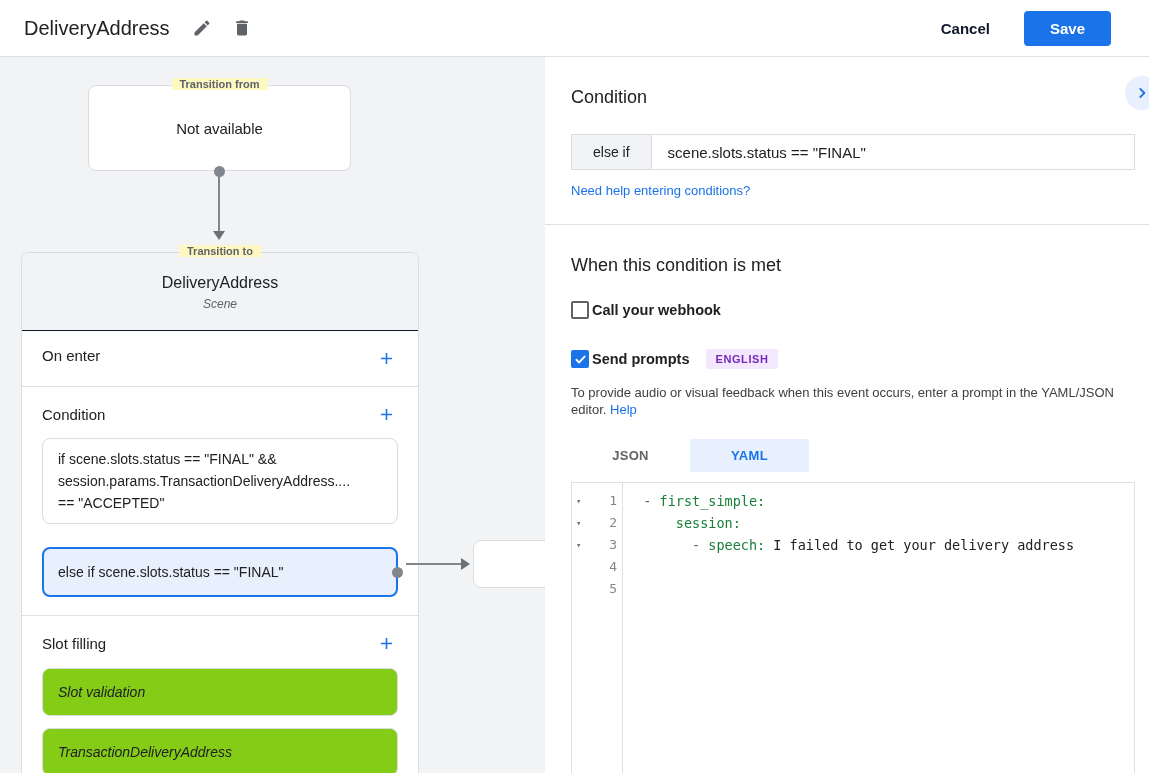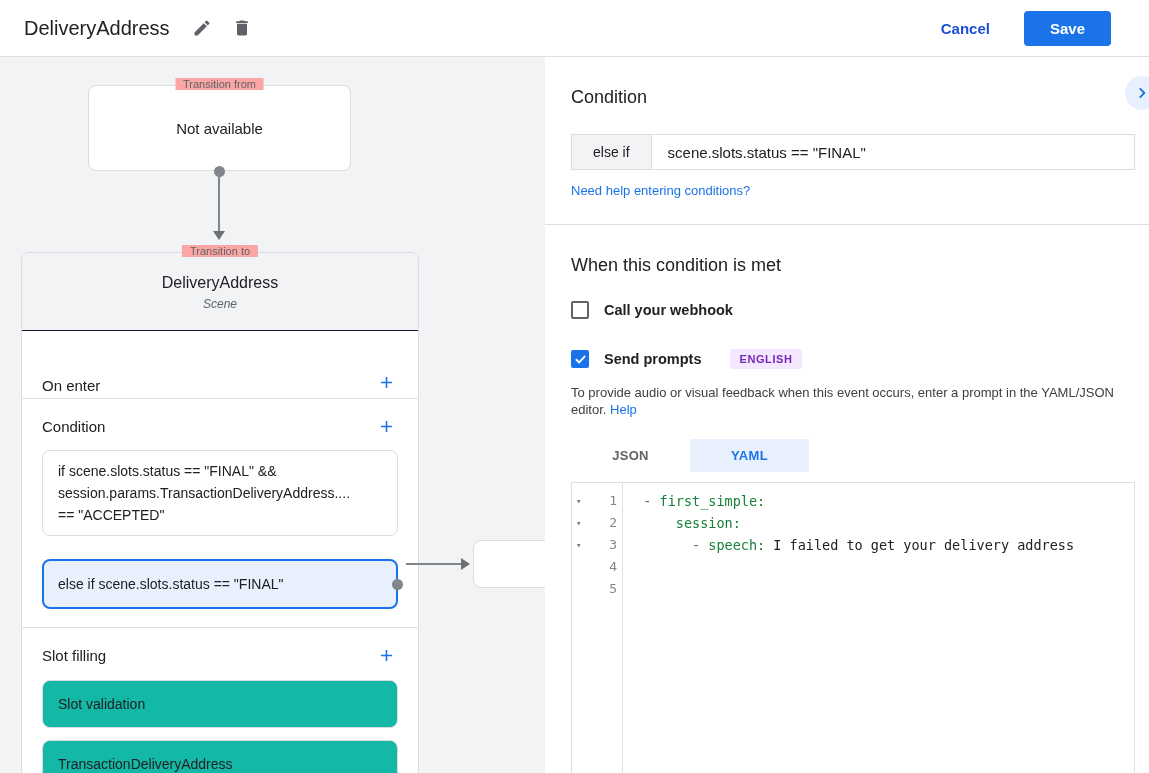--- a/index.html
+++ b/index.html
@@ -6,76 +6,76 @@
   html,body { width:1149px; height:773px; overflow:hidden; }
   body { font-family:"Liberation Sans","DejaVu Sans",sans-serif; background:#fff; color:#202124; position:relative; }
 
   
   .topbar { height:57px; background:#fff; border-bottom:1px solid #e0e0e0; display:flex; align-items:center; padding:0 24px; }
   .topbar-title { font-size:20px; color:#202124; }
   .icon-btn { border:none; background:none; cursor:pointer; padding:4px; display:flex; align-items:center; }
   .icon-btn svg { fill:#5f6368; }
   .title-icons { display:flex; gap:12px; margin-left:18px; }
   .topbar-actions { margin-left:auto; display:flex; align-items:center; gap:34px; padding-right:14px; }
-  .cancel-btn { border:none; background:none; color:#1d4ed8; font-size:15px; font-weight:600; cursor:pointer; font-family:inherit; }
+  .cancel-btn { border:none; background:none; color:#0f172a; font-size:15px; font-weight:600; cursor:pointer; font-family:inherit; }
   .save-btn { background:#1a73e8; color:#fff; border:none; border-radius:4px; height:35px; padding:0 26px; font-size:15px; font-weight:600; cursor:pointer; font-family:inherit; }
 
   
   .main { display:flex; height:716px; }
 
   
   .diagram { width:545px; background:#f1f3f4; position:relative; overflow:hidden; flex:none; }
 
   .float-box { position:absolute; background:#fff; border:1px solid #dadce0; border-radius:8px; }
-  .legend { position:absolute; top:-8px; left:50%; transform:translateX(-50%); background:#fca5a5; padding:0 8px; font-size:11px; color:#5f6368; white-space:nowrap; }
+  .legend { position:absolute; top:-8px; left:50%; transform:translateX(-50%); background:#fef9c3; padding:0 8px; font-size:11px; color:#5f6368; white-space:nowrap;font-weight:bold; }
   .from-box { left:88px; top:28px; width:263px; height:86px; display:flex; align-items:center; justify-content:center; }
   .from-box .value { font-size:15px; color:#202124; }
 
   .node-dot { width:11px; height:11px; background:#80868b; border-radius:50%; display:block; }
   .v-dot { position:absolute; left:214px; top:109px; }
   .v-line { position:absolute; left:218px; top:118px; width:2px; height:57px; background:#80868b; }
   .v-arrow { position:absolute; left:213px; top:174px; width:0; height:0; border-left:6px solid transparent; border-right:6px solid transparent; border-top:9px solid #6b7075; }
 
   .scene-card { position:absolute; left:21px; top:195px; width:398px; height:540px; background:#fff; border:1px solid #dadce0; border-radius:8px 8px 0 0; }
   .scene-card-header { background:#f1f3f4; height:78px; border-bottom:1px solid #0f172a; border-radius:8px 8px 0 0; text-align:center; position:relative; }
   .scene-title { font-size:16px; padding-top:21px; color:#202124; }
   .scene-subtitle { font-size:12px; color:#5f6368; margin-top:5px;font-style:italic; }
 
-  .card-row { display:flex; align-items:flex-end; justify-content:space-between; padding:4px 20px; height:68px; border-bottom:1px solid #e0e0e0; }
+  .card-row { display:flex; align-items:flex-start; justify-content:space-between; padding:16px 20px; height:56px; border-bottom:1px solid #e0e0e0; }
   .card-row-label, .sec-label { font-size:15px; color:#202124; }
   .plus-btn { border:none; background:none; cursor:pointer; display:flex; padding:2px; }
   .plus-btn svg { fill:#1a73e8; }
 
   .card-section { padding:14px 20px 18px; border-bottom:1px solid #e0e0e0; }
   .sec-head { display:flex; align-items:center; justify-content:space-between; height:26px; }
   .cond-box { border:1px solid #dadce0; border-radius:8px; padding:9px 15px; margin-top:11px; font-size:14px; line-height:22px; color:#202124; background:#fff; cursor:pointer; }
   .cond-box.selected { background:#e8f0fe; border:2px solid #1a73e8; padding:12px 14px; margin-top:23px; position:relative; }
   .cond-box.selected .right-dot { position:absolute; right:-7px; top:50%; margin-top:-5px; width:11px; height:11px; }
-  .slot-box { border:1px solid #dadce0; border-radius:8px; padding:12px 15px; margin-top:12px; font-size:14px; color:#202124; background:#14b8a6; cursor:pointer; line-height:22px; }
+  .slot-box { border:1px solid #dadce0; border-radius:8px; padding:12px 15px; margin-top:12px; font-size:14px; color:#202124; background:#84cc16; cursor:pointer; line-height:22px;font-style:italic; }
   .card-section.last { border-bottom:none; }
 
   .h-line { position:absolute; left:406px; top:506px; width:56px; height:2px; background:#80868b; }
   .h-arrow { position:absolute; left:461px; top:501px; width:0; height:0; border-top:6px solid transparent; border-bottom:6px solid transparent; border-left:9px solid #6b7075; }
   .target-box { left:473px; top:483px; width:90px; height:48px; }
 
   
   .panel { flex:1; background:#fff; padding:0 14px 0 26px; position:relative; }
   .panel-title { font-size:18px; color:#202124; margin-top:30px; }
   .collapse-btn { position:absolute; top:19px; right:-10px; width:34px; height:34px; border-radius:50%; background:#e8f0fe; border:none; cursor:pointer; display:flex; align-items:center; justify-content:center; }
   .collapse-btn svg { stroke:#1a73e8; }
 
   .cond-input-row { margin-top:26px; height:36px; border:1px solid #dadce0; display:flex; align-items:stretch; background:#fff; }
   .cond-prefix { background:#f1f3f4; border-right:1px solid #dadce0; display:flex; align-items:center; padding:0 21px; font-size:14px; color:#202124; flex:none; }
   .cond-expr { flex:1; display:flex; align-items:center; padding:0 16px; font-size:15px; color:#202124; cursor:text; }
   .help-link { display:inline-block; margin-top:13px; font-size:13px; color:#1a73e8; text-decoration:none; cursor:pointer; }
 
   .panel-divider { border-bottom:1px solid #e0e0e0; margin:25px -14px 0 -26px; }
 
   .section-title { font-size:18px; color:#202124; margin-top:30px; }
-  .check-row { display:flex; align-items:center; gap:15px; margin-top:25px; }
+  .check-row { display:flex; align-items:center; gap:3px; margin-top:25px; }
   .check-row + .check-row { margin-top:30px; }
   .checkbox { width:18px; height:18px; border:2px solid #5f6368; border-radius:2px; background:#fff; flex:none; cursor:pointer; display:flex; align-items:center; justify-content:center; }
   .checkbox.checked { background:#1a73e8; border-color:#1a73e8; }
   .check-label { font-size:14.5px; font-weight:700; color:#202124; }
   .lang-badge { background:#f3e8fd; color:#7627bb; font-size:11px; font-weight:700; letter-spacing:.6px; padding:4px 9px; margin-left:14px; border-radius:2px; }
 
   .desc { margin-top:15px; font-size:13px; color:#3c4043; line-height:17px; max-width:560px; }
   .desc a { color:#1a73e8; text-decoration:none; cursor:pointer; }
 
   .tabs { display:flex; margin-top:21px; }

